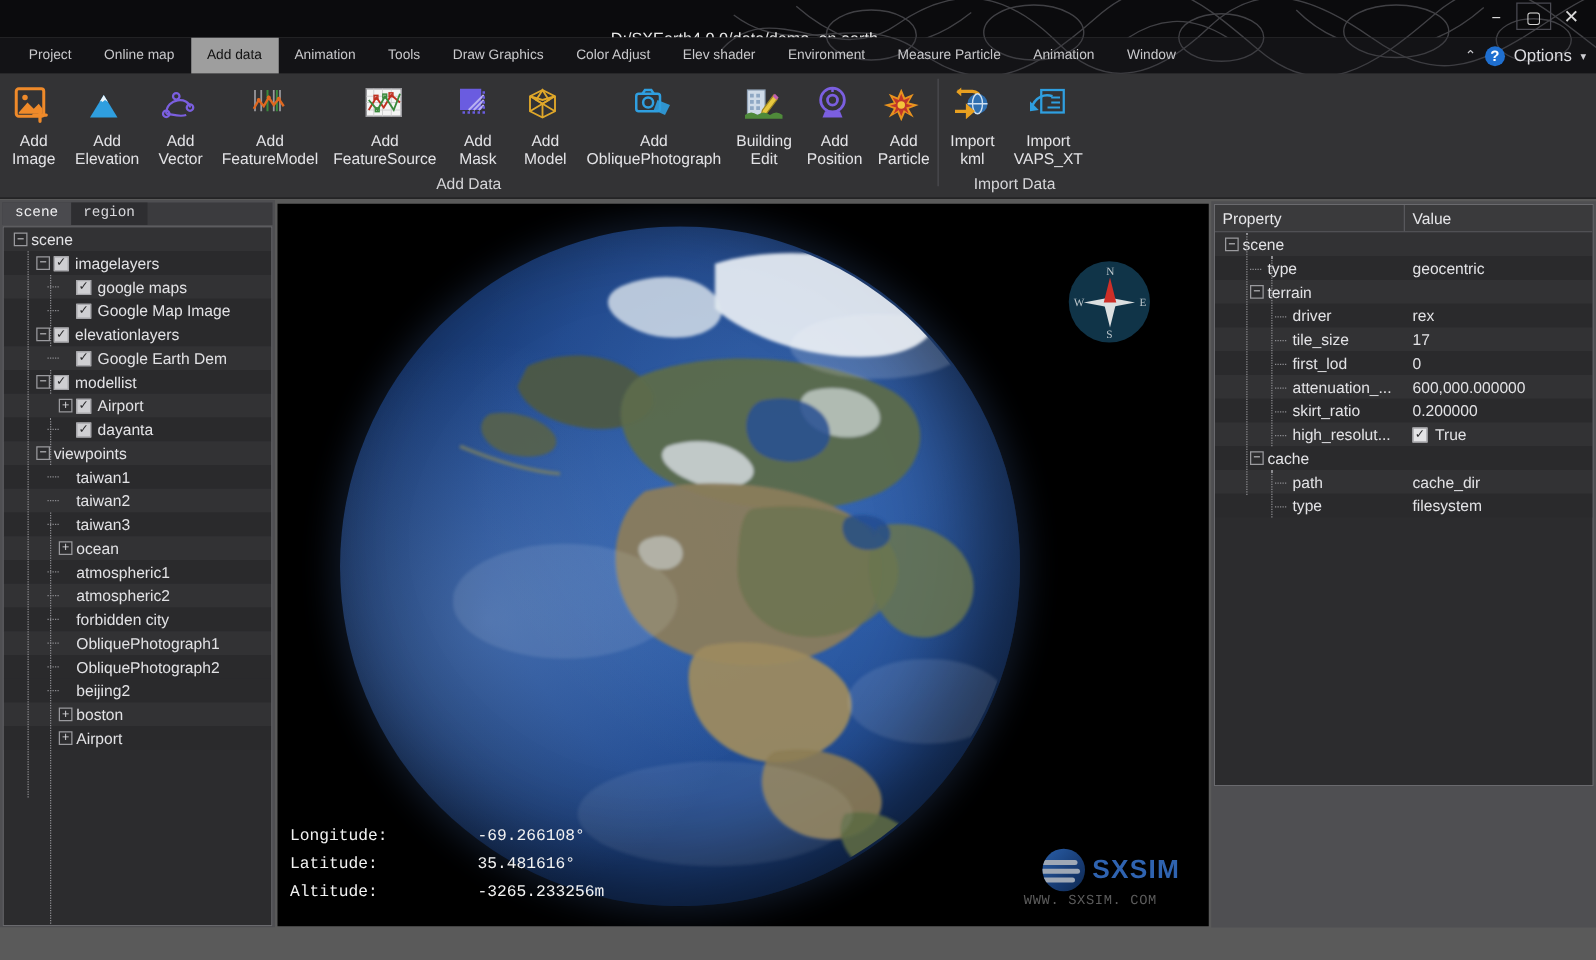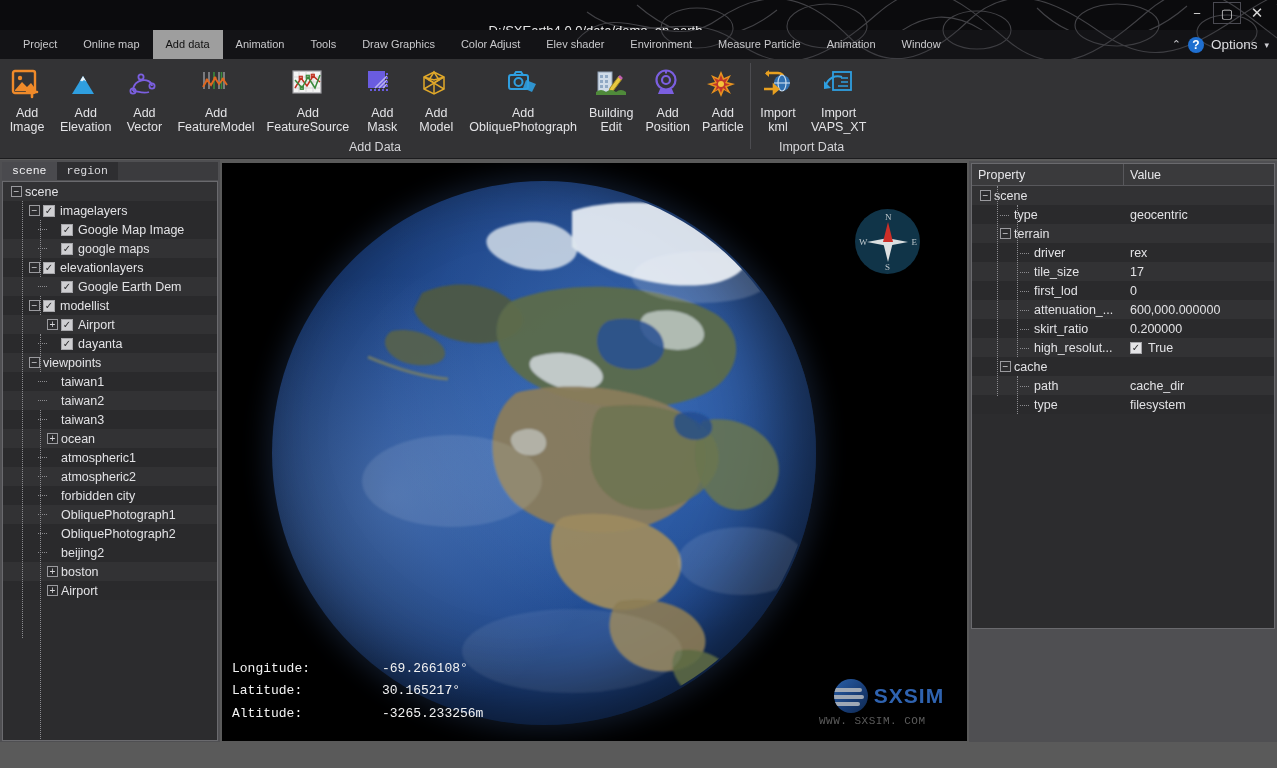--- a/index.html
+++ b/index.html
@@ -491,33 +491,33 @@
           <span class="tind" style="width: 8px; flex: 0 0 auto;"></span>
           <span class="texp">−</span>
           <span class="tlabel">scene</span>
         </div>
         <div class="trow even">
           <span class="tind" style="width: 26px; flex: 0 0 auto;"></span>
           <span class="texp">−</span>
           <span class="tcheck"></span>
           <span class="tlabel">imagelayers</span>
         </div>
+        <div class="trow odd">
+          <span class="tind" style="width: 44px; flex: 0 0 auto;"></span>
+          <span class="tdash" style="visibility: hidden;">⌐</span>
+          <span style="position: absolute; left: 35px; width: 9px; border-top: 1px dotted rgb(140, 140, 144);"></span>
+          <span class="tcheck"></span>
+          <span class="tlabel">google maps</span>
+        </div>
         <div class="trow even">
           <span class="tind" style="width: 44px; flex: 0 0 auto;"></span>
           <span class="tdash" style="visibility: hidden;">⌐</span>
           <span style="position: absolute; left: 35px; width: 9px; border-top: 1px dotted rgb(140, 140, 144);"></span>
           <span class="tcheck"></span>
           <span class="tlabel">Google Map Image</span>
-        </div>
-        <div class="trow odd">
-          <span class="tind" style="width: 44px; flex: 0 0 auto;"></span>
-          <span class="tdash" style="visibility: hidden;">⌐</span>
-          <span style="position: absolute; left: 35px; width: 9px; border-top: 1px dotted rgb(140, 140, 144);"></span>
-          <span class="tcheck"></span>
-          <span class="tlabel">google maps</span>
         </div>
         <div class="trow even">
           <span class="tind" style="width: 26px; flex: 0 0 auto;"></span>
           <span class="texp">−</span>
           <span class="tcheck"></span>
           <span class="tlabel">elevationlayers</span>
         </div>
         <div class="trow odd">
           <span class="tind" style="width: 44px; flex: 0 0 auto;"></span>
           <span class="tdash" style="visibility: hidden;">⌐</span>
@@ -695,21 +695,21 @@
 
     <div class="hud">
       <div style="position:relative;display:flex;flex-direction:column;">
         <div id="hud-left">
             <div class="hud-row">
               <span class="hud-key">Longitude:</span>
               <span>-69.266108°</span>
             </div>
             <div class="hud-row">
               <span class="hud-key">Latitude:</span>
-              <span>30.165217°</span>
+              <span>35.481616°</span>
             </div>
             <div class="hud-row">
               <span class="hud-key">Altitude:</span>
               <span>-3265.233256m</span>
             </div>
           </div>
       </div>
     </div>
 
     <div class="logo">

